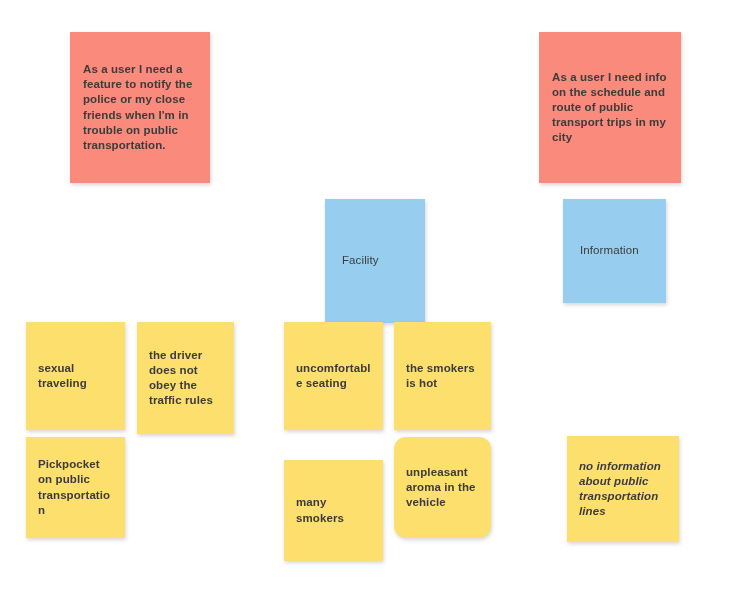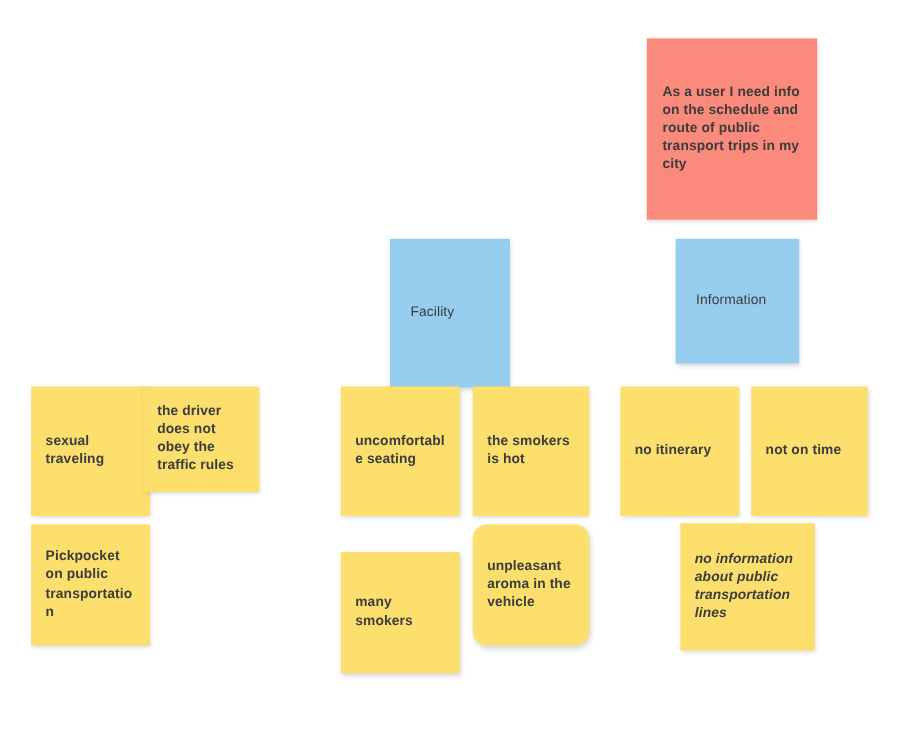--- a/index.html
+++ b/index.html
@@ -63,27 +63,30 @@
     font-size: 11.5px;
     font-weight: 700;
     padding: 10px 12px;
   }
 </style>
 </head>
 <body>
 
 <div id="board">
 
+  <div class="card need" style="left:70px; top:32px; width:140px; height:151px;">
+    <span class="card-text">As a user I need a feature to notify the police or my close friends when I'm in trouble on public transportation.</span>
+  </div>
 
 
   <div class="card pain" style="left:26px; top:322px; width:99px; height:108px;">
     <span class="card-text">sexual traveling</span>
   </div>
 
-  <div class="card pain" style="left:119px; top:322px; width:97px; height:88px;">
+  <div class="card pain" style="left:137px; top:322px; width:97px; height:112px;">
     <span class="card-text">the driver does not obey the traffic rules</span>
   </div>
 
   <div class="card pain" style="left:26px; top:437px; width:99px; height:101px;">
     <span class="card-text">Pickpocket on public transportation</span>
   </div>
 
 
   <div class="card theme" style="left:325px; top:199px; width:100px; height:124px;justify-content:flex-end;">
     <span class="card-text">Facility</span>
@@ -106,25 +109,19 @@
   </div>
 
   <div class="card need" style="left:539px; top:32px; width:142px; height:151px;">
     <span class="card-text">As a user I need info on the schedule and route of public transport trips in my city</span>
   </div>
 
   <div class="card theme" style="left:563px; top:199px; width:103px; height:104px;">
     <span class="card-text">Information</span>
   </div>
 
-  <div class="card pain" style="left:517px; top:322px; width:99px; height:108px;">
-    <span class="card-text">no itinerary</span>
-  </div>
 
-  <div class="card pain" style="left:626px; top:322px; width:97px; height:108px;">
-    <span class="card-text">not on time</span>
-  </div>
 
   <div class="card pain" style="left:567px; top:436px; width:112px; height:106px;font-style:italic;">
     <span class="card-text">no information about public transportation lines</span>
   </div>
 
 </div>
 
 </body></html>

